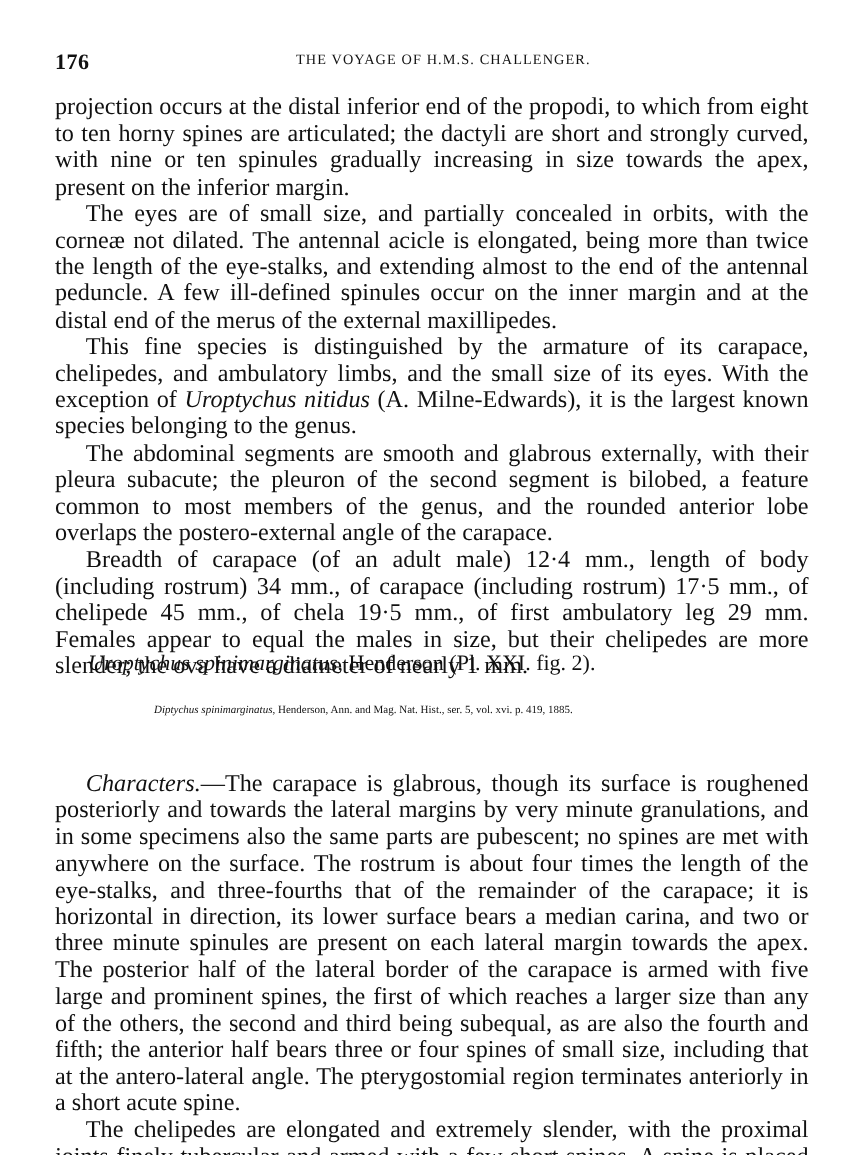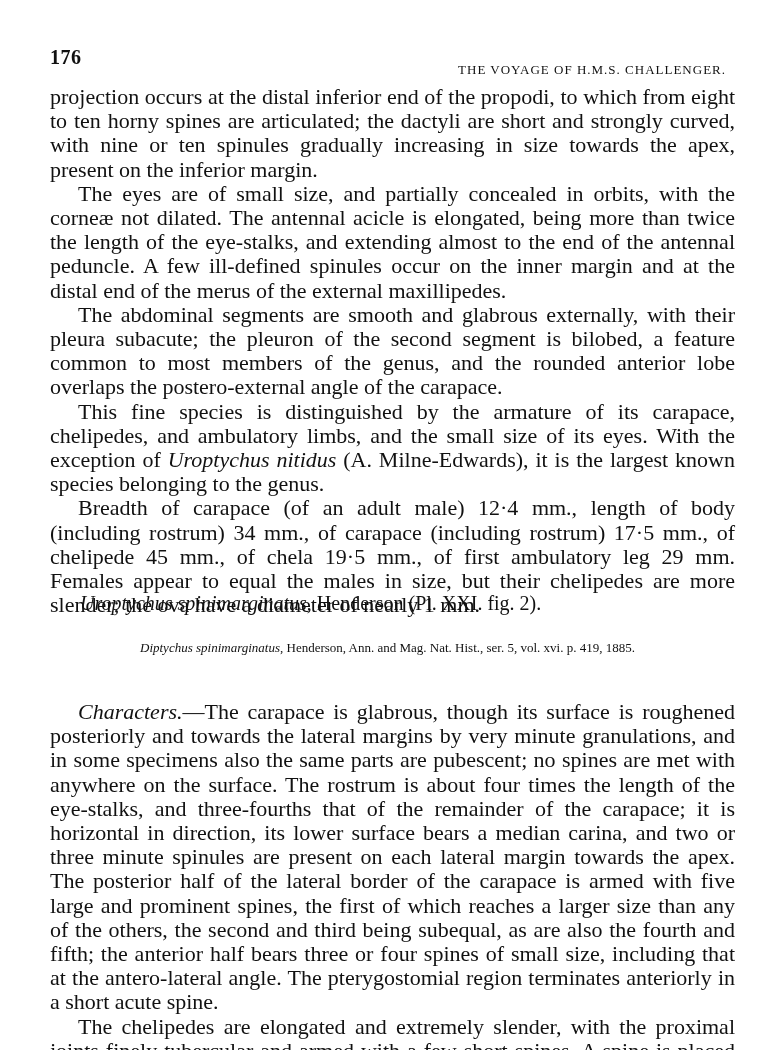--- a/index.html
+++ b/index.html
@@ -9,55 +9,55 @@
       color: #111111;
     }
     .page { position: absolute; left: 0; top: 0; width: 776px; height: 1050px; }
     .header {
       position: absolute; top: 46px; left: 50px; right: 50px; height: 20px;
     }
     .page-number {
       position: absolute; left: 0; top: 0; font-size: 20px; font-weight: bold; letter-spacing: 0.5px;
     }
     .running-title {
-      position: absolute; left: 0; right: 0; top: 16px; text-align: right;
+      position: absolute; left: 0; right: 0; top: 0; text-align: center;
       font-size: 13px; letter-spacing: 1px; padding-left: 30px;
     }
     .body-text {
       position: absolute; left: 50px; width: 685px;
       font-size: 22px; line-height: 24.2px; text-align: justify;
     }
     .body-text p { margin: 0; }
     .indent { text-indent: 28px; }
     .block1 { top: 85px; }
     .species-heading {
       position: absolute; left: 80px; top: 592px; font-size: 20px;
     }
     .synonym {
-      position: absolute; left: 140px; top: 640px; font-size: 13px; white-space: nowrap;
+      position: absolute; left: 140px; top: 640px; font-size: 10px; white-space: nowrap;
     }
     .block2 { top: 700px; }
     i { font-style: italic; }
     .smallcap { font-size: 0.75em; }
   </style>
 </head>
 <body>
 
 <div class="page">
 
   <div class="header">
     <span class="page-number">176</span>
     <div class="running-title">THE VOYAGE OF H.M.S. CHALLENGER.</div>
   </div>
 
   <div class="body-text block1">
     <p>projection occurs at the distal inferior end of the propodi, to which from eight to ten horny spines are articulated; the dactyli are short and strongly curved, with nine or ten spinules gradually increasing in size towards the apex, present on the inferior margin.</p>
     <p class="indent">The eyes are of small size, and partially concealed in orbits, with the corneæ not dilated. The antennal acicle is elongated, being more than twice the length of the eye-stalks, and extending almost to the end of the antennal peduncle. A few ill-defined spinules occur on the inner margin and at the distal end of the merus of the external maxillipedes.</p>
+    <p class="indent"><span>This fine species is distinguished by the armature of its carapace, chelipedes, and ambulatory limbs, and the small size of its eyes. With the exception of </span><i>Uroptychus nitidus</i><span> (A. Milne-Edwards), it is the largest known species belonging to the genus.</span></p>
     <p class="indent">The abdominal segments are smooth and glabrous externally, with their pleura subacute; the pleuron of the second segment is bilobed, a feature common to most members of the genus, and the rounded anterior lobe overlaps the postero-external angle of the carapace.</p>
-    <p class="indent"><span>This fine species is distinguished by the armature of its carapace, chelipedes, and ambulatory limbs, and the small size of its eyes. With the exception of </span><i>Uroptychus nitidus</i><span> (A. Milne-Edwards), it is the largest known species belonging to the genus.</span></p>
     <p class="indent">Breadth of carapace (of an adult male) 12·4 mm., length of body (including rostrum) 34 mm., of carapace (including rostrum) 17·5 mm., of chelipede 45 mm., of chela 19·5 mm., of first ambulatory leg 29 mm. Females appear to equal the males in size, but their chelipedes are more slender; the ova have a diameter of nearly 1 mm.</p>
   </div>
 
   <div class="species-heading">
     <i>Uroptychus spinimarginatus</i><span>, Henderson (Pl. XXI. fig. 2).</span>
   </div>
 
   <div class="synonym">
     <i>Diptychus spinimarginatus</i><span>, Henderson, Ann. and Mag. Nat. Hist., ser. 5, vol. xvi. p. 419, 1885.</span>
   </div>

